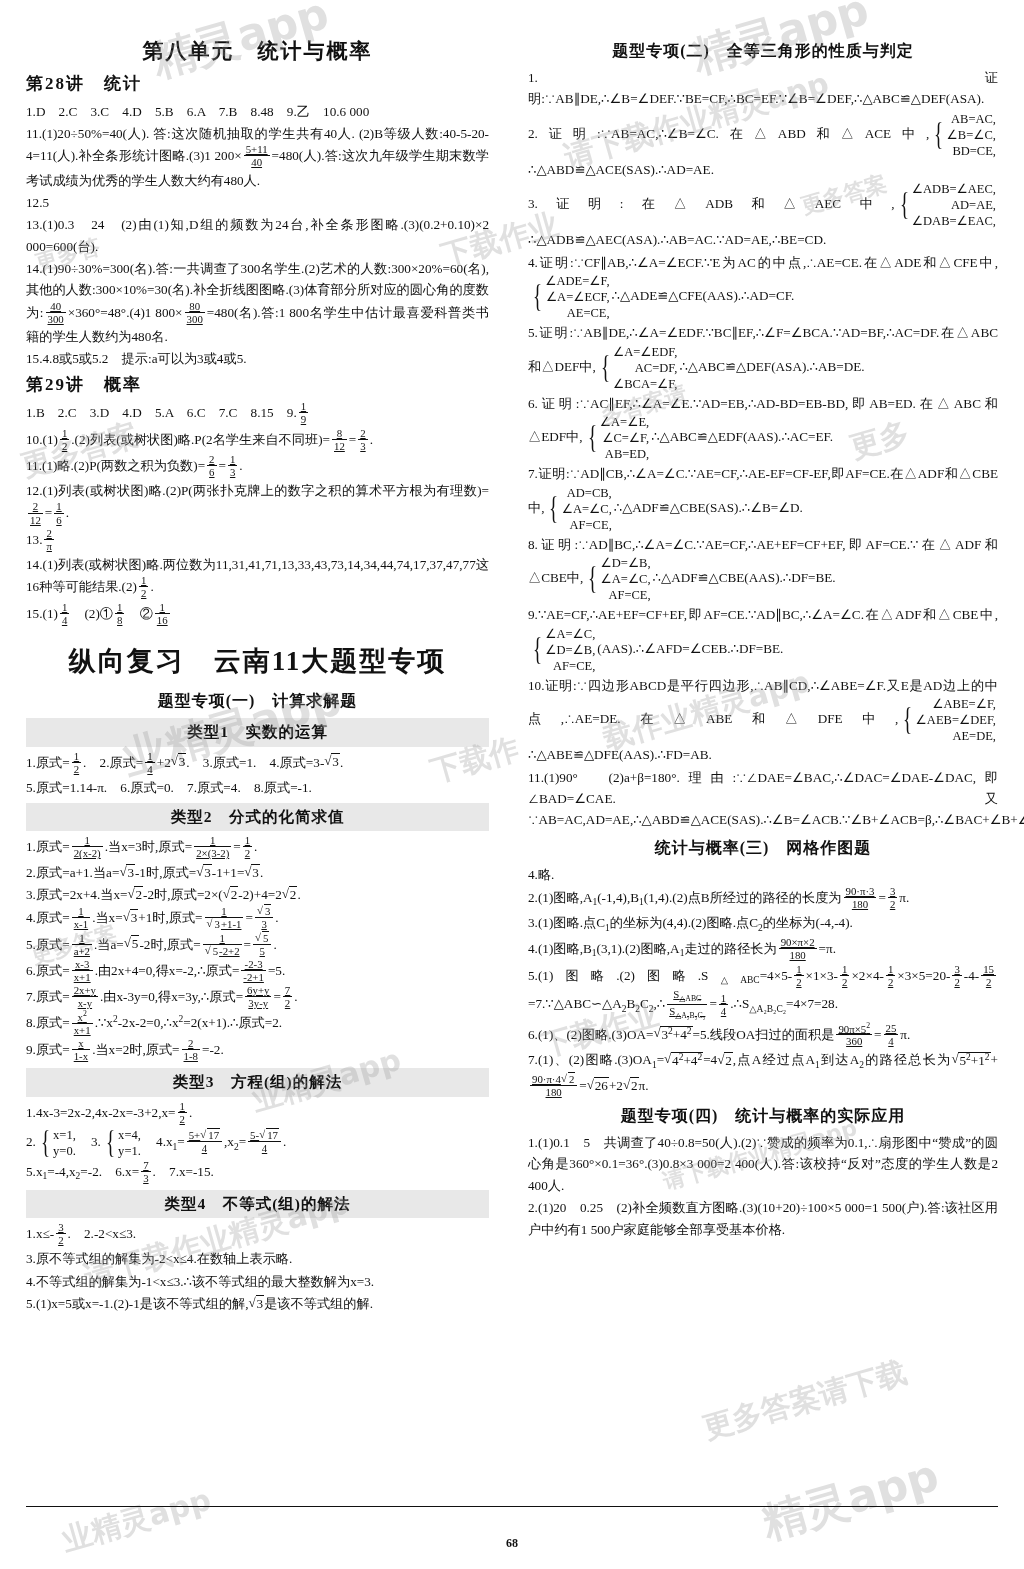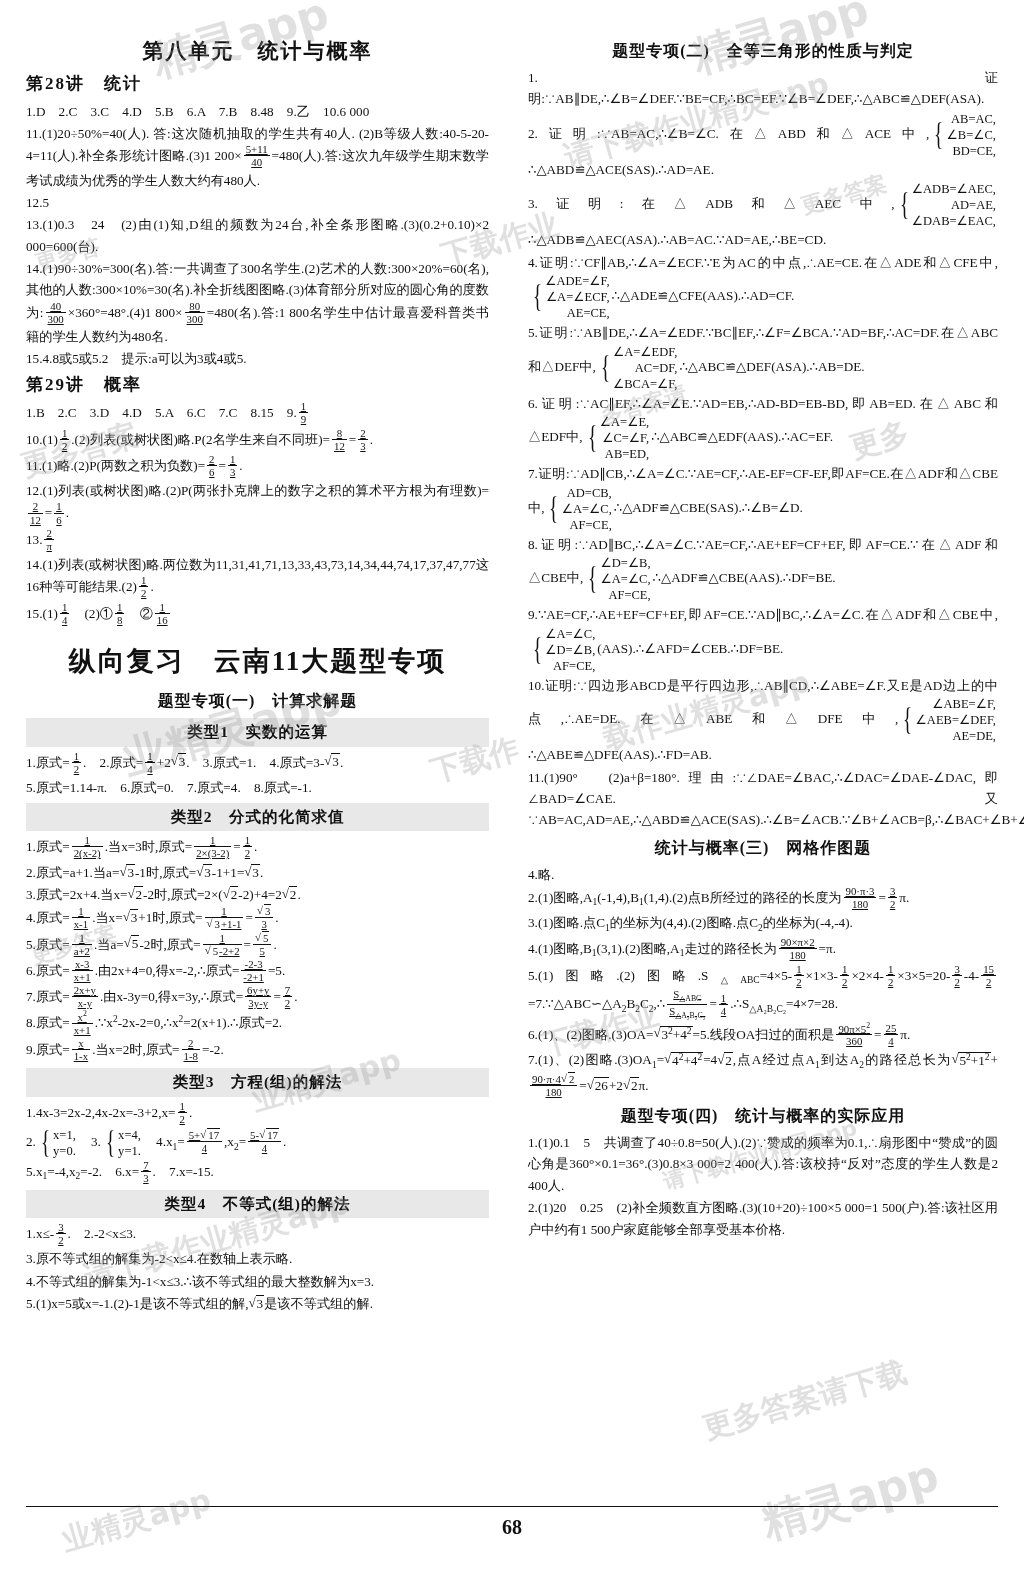--- a/index.html
+++ b/index.html
@@ -104,23 +104,23 @@
     display:inline-block;
   }
   .brace .bc{
     display:inline-block;
     font-size:0.95em;
     line-height:1.28;
     text-align:right;
   }
   .pagenum{
     position:absolute;
-    bottom:30px;left:0;right:0;
-    text-align:center;
-    font-size:20px;
+    bottom:18px;left:0;right:0;
+    text-align:center;
+    font-size:12px;
     font-weight:bold;
   }
   .footer-rule{
     position:absolute;
     left:26px;right:26px;bottom:62px;
     border-top:1px solid #111;
   }
   
   .wm{
     position:absolute;

